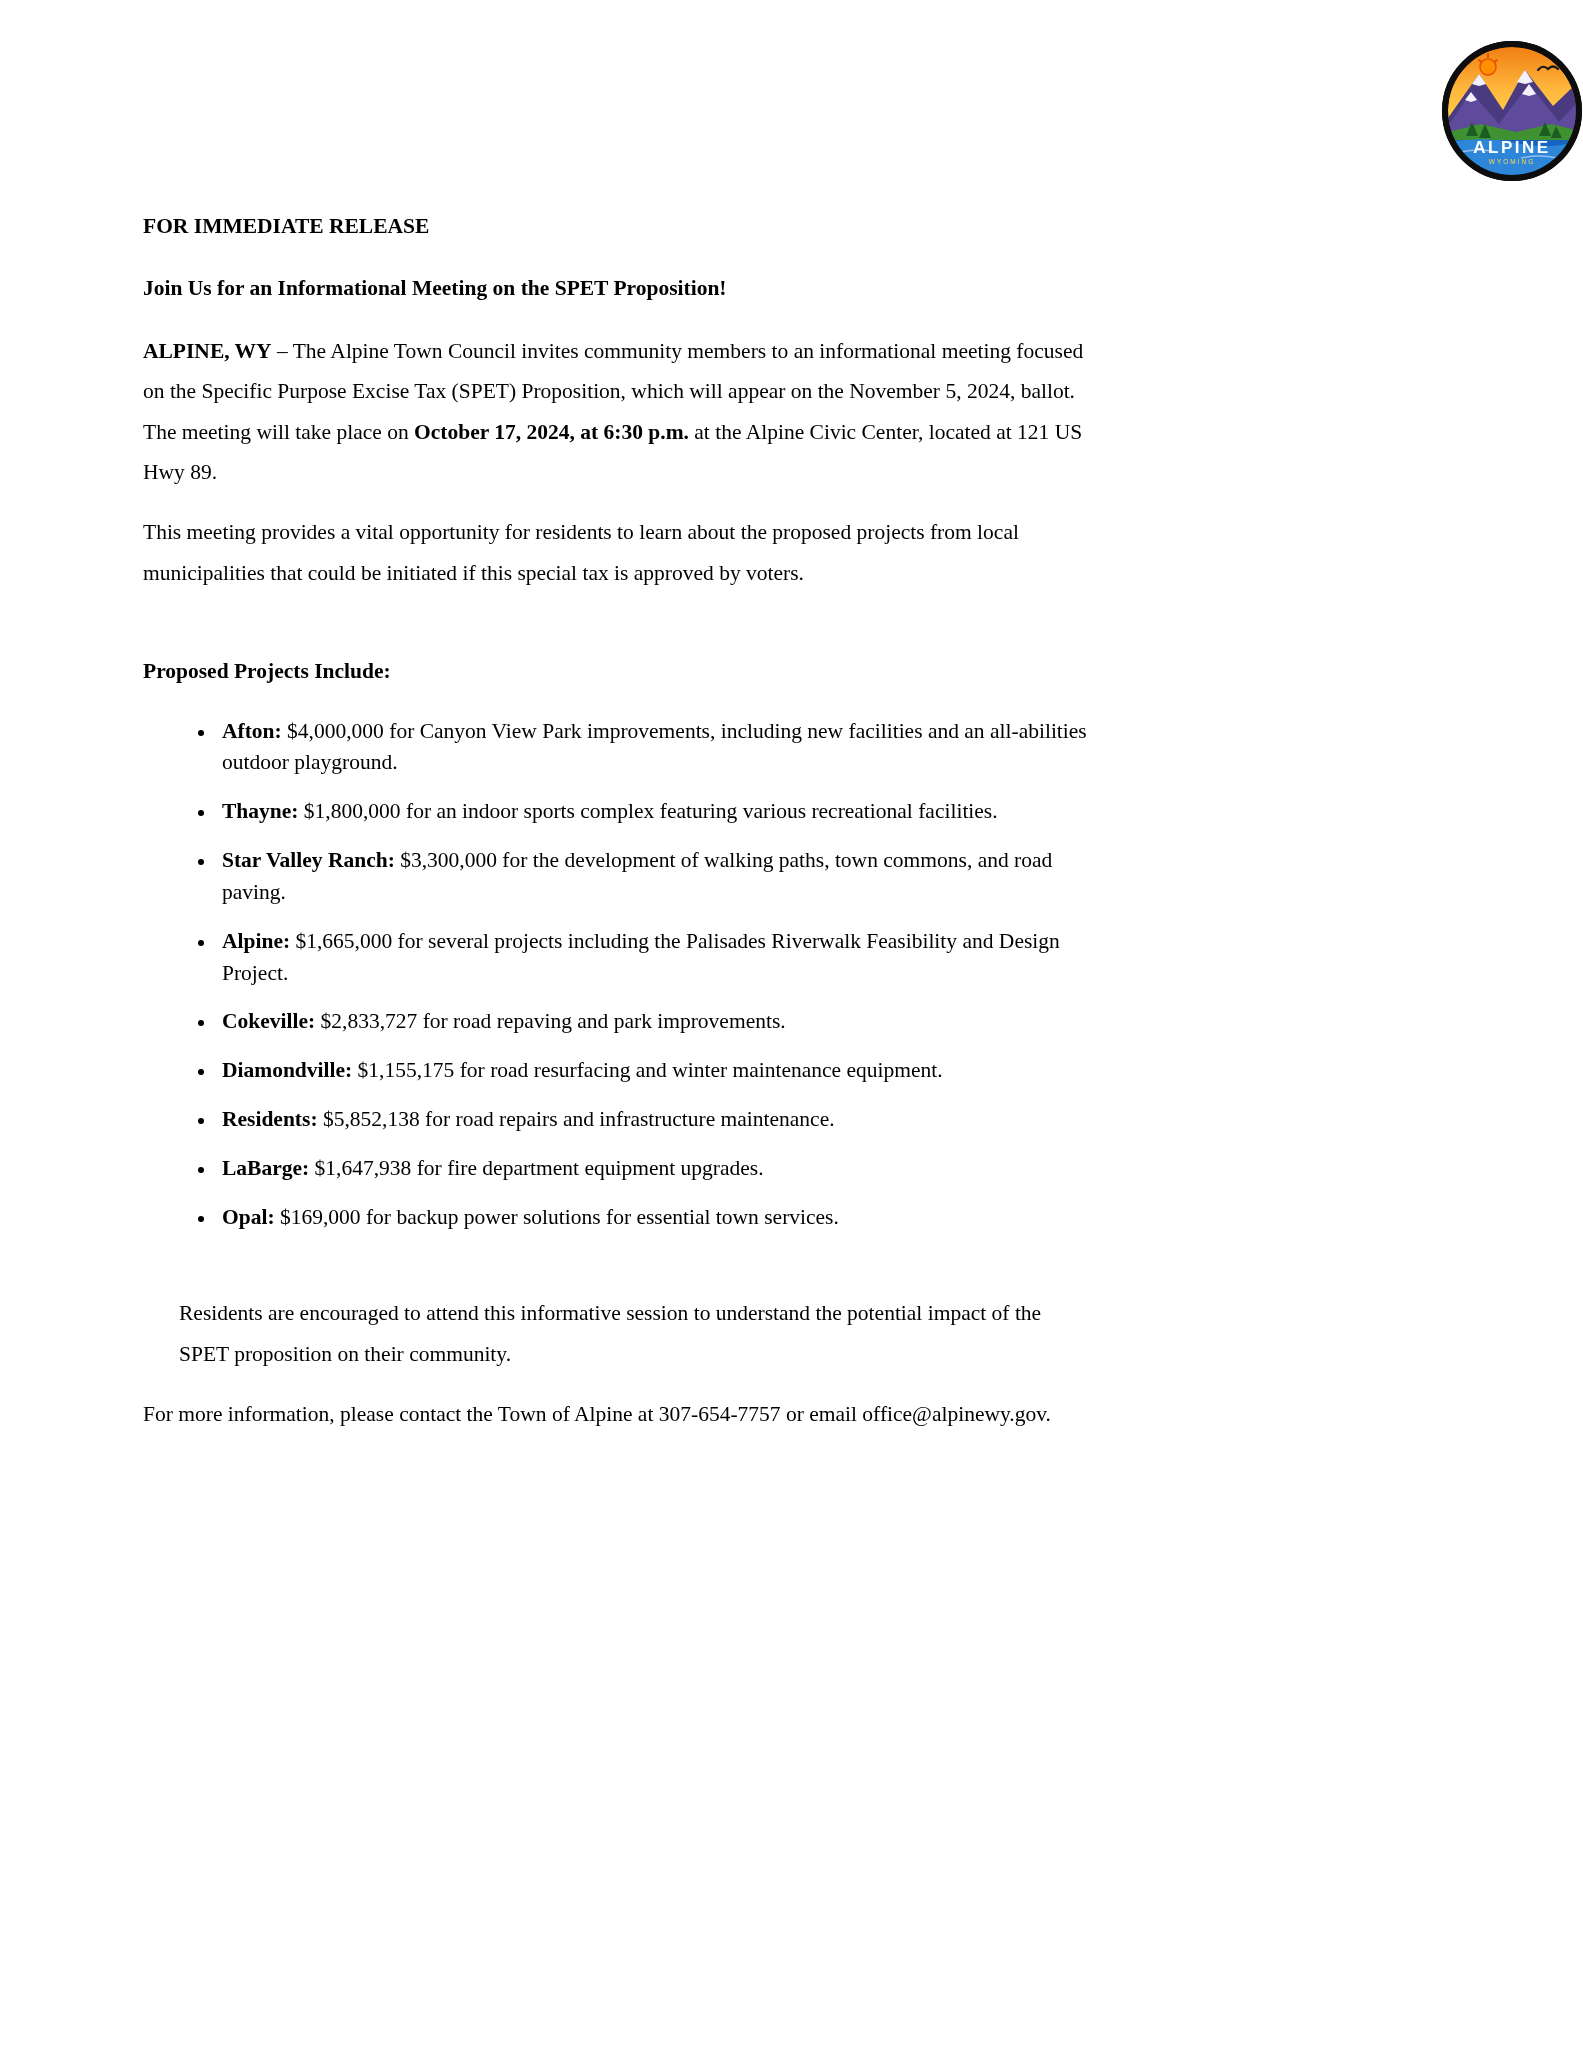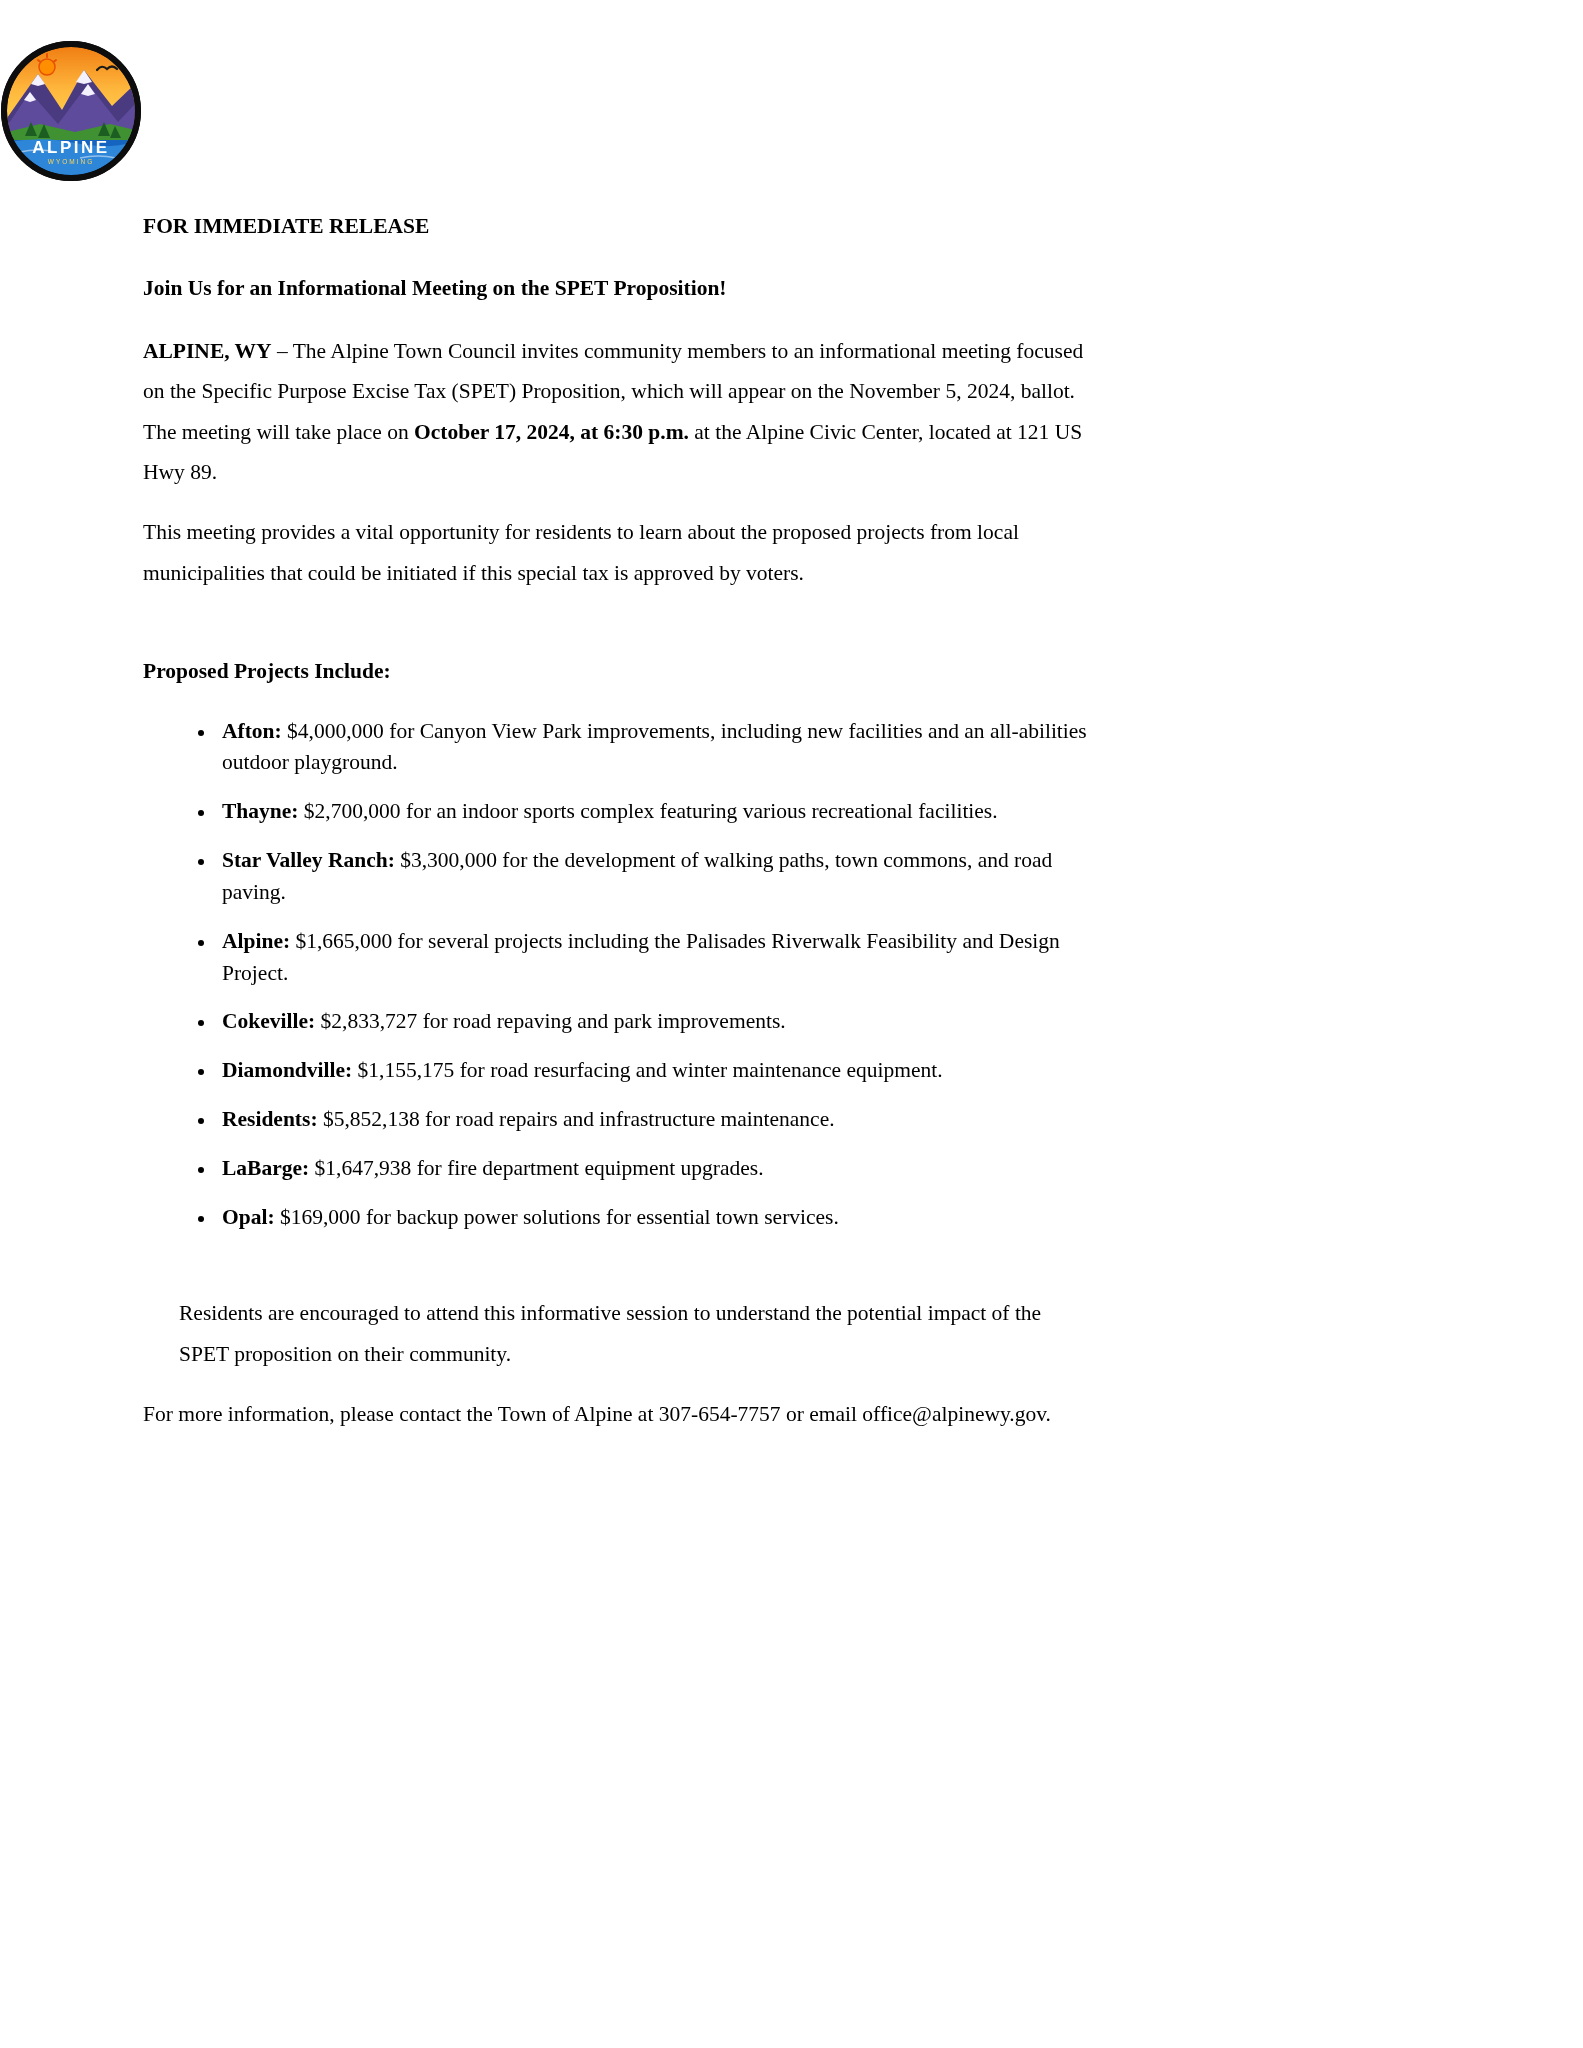--- a/index.html
+++ b/index.html
@@ -14,21 +14,21 @@
   }
   .page {
     width: 100%;
     height: 100%;
     padding-top: 40px;
     overflow: hidden;
   }
   .logo-wrap {
     width: 100%;
     display: flex;
-    justify-content: flex-start;
+    justify-content: flex-end;
     margin-bottom: 24px;
   }
   .content {
     margin-left: 143px;
     width: 950px;
   }
   p {
     margin: 0 0 20px 0;
     line-height: 1.88;
   }
@@ -116,21 +116,21 @@
     <p class="bold headline">Join Us for an Informational Meeting on the SPET Proposition!</p>
 
     <p><strong>ALPINE, WY</strong><span> – The Alpine Town Council invites community members to an informational meeting focused on the Specific Purpose Excise Tax (SPET) Proposition, which will appear on the November 5, 2024, ballot. The meeting will take place on </span><strong>October 17, 2024, at 6:30 p.m.</strong><span> at the Alpine Civic Center, located at 121 US Hwy 89.</span></p>
 
     <p>This meeting provides a vital opportunity for residents to learn about the proposed projects from local municipalities that could be initiated if this special tax is approved by voters.</p>
 
     <p class="bold heading-gap">Proposed Projects Include:</p>
 
     <ul class="projects">
       <li><strong>Afton:</strong><span> $4,000,000 for Canyon View Park improvements, including new facilities and an all-abilities outdoor playground.</span></li>
-      <li><strong>Thayne:</strong><span> $2,700,000 for an indoor sports complex featuring various recreational facilities.</span></li>
+      <li><strong>Thayne:</strong><span> $1,800,000 for an indoor sports complex featuring various recreational facilities.</span></li>
       <li><strong>Star Valley Ranch:</strong><span> $3,300,000 for the development of walking paths, town commons, and road paving.</span></li>
       <li><strong>Alpine:</strong><span> $1,665,000 for several projects including the Palisades Riverwalk Feasibility and Design Project.</span></li>
       <li><strong>Cokeville:</strong><span> $2,833,727 for road repaving and park improvements.</span></li>
       <li><strong>Diamondville:</strong><span> $1,155,175 for road resurfacing and winter maintenance equipment.</span></li>
       <li><strong>Residents:</strong><span> $5,852,138 for road repairs and infrastructure maintenance.</span></li>
       <li><strong>LaBarge:</strong><span> $1,647,938 for fire department equipment upgrades.</span></li>
       <li><strong>Opal:</strong><span> $169,000 for backup power solutions for essential town services.</span></li>
     </ul>
 
     <p class="closing-gap">Residents are encouraged to attend this informative session to understand the potential impact of the SPET proposition on their community.</p>

